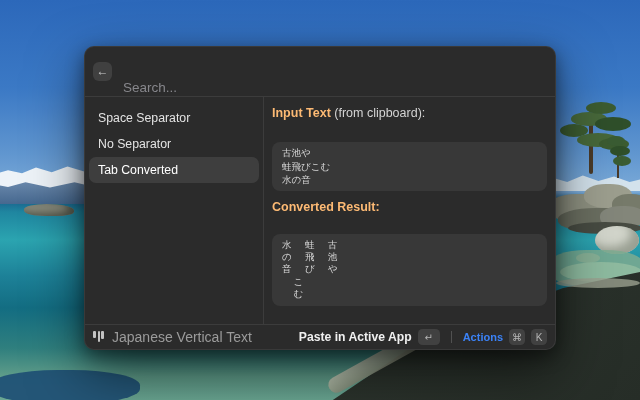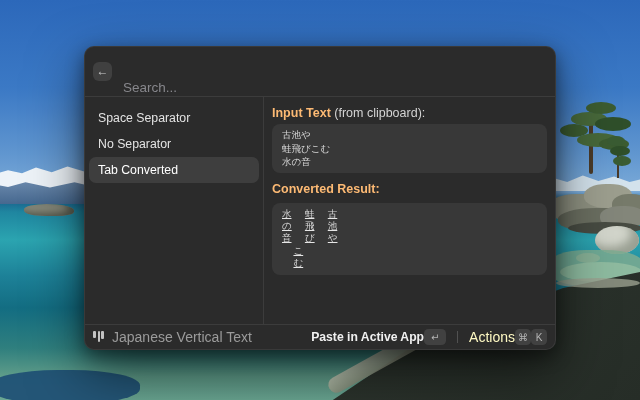--- a/index.html
+++ b/index.html
@@ -68,35 +68,35 @@
     font-size:13.5px;font-family:inherit;margin-top:32px;}
   .searchinput::placeholder{color:#87878c;}
   .body{flex:1;display:flex;min-height:0;}
   .sidebar{flex:0 0 179px;border-right:1px solid #3c3c3c;padding:8px 4px;}
   .sideitem{height:26px;display:flex;align-items:center;padding:0 9px;border-radius:7px;
     font-size:12.3px;color:#e3e3e3;cursor:pointer;}
   .sideitem.selected{background:#3e3e3e;color:#fff;}
   .detail{flex:1;padding:10px 8px;overflow:hidden;}
   .heading{font-size:12.5px;color:#d4d4d4;line-height:13px;}
   .heading b{color:#fdba74;font-weight:700;}
-  .block{margin-top:4px;background:#383838;border-radius:8px;padding:4px 10px;}
+  .block{margin-top:22px;background:#383838;border-radius:8px;padding:4px 10px;}
   .block pre{margin:0;font-family:inherit,sans-serif;font-size:9.5px;color:#d8d8d8;
     white-space:pre;tab-size:2;-moz-tab-size:2;}
   .inputpre{line-height:13.5px;}
-  .resultblock{margin-top:7px;margin-bottom:0;padding:5px 10px;text-decoration:underline;}
+  .resultblock{margin-top:20px;margin-bottom:0;padding:5px 10px;}
   .resultpre{line-height:12.4px;}
   .head2{margin-top:10px;}
   .footer{flex:0 0 25px;border-top:1px solid #3c3c3c;display:flex;align-items:center;
     padding:0 8px;gap:8px;}
   .extname{font-size:14px;color:#9b9b9b;}
   .spacer{flex:1;}
-  .action{display:flex;align-items:center;cursor:pointer;background:none;border:none;
+  .action{display:flex;align-items:center;gap:6px;cursor:pointer;background:none;border:none;
     padding:0;font-family:inherit;}
   .actlabel{font-size:12.2px;font-weight:600;color:#f0f0f0;}
-  .actlabel2{font-size:14px;color:#fef9c3;font-weight:400;}
+  .actlabel2{font-size:11px;color:#3b82f6;font-weight:700;}
   .kcap{min-width:16px;height:16px;padding:0 3px;border-radius:4.5px;background:#414141;
     color:#b5b5b5;font-size:10px;display:flex;align-items:center;justify-content:center;}
   .kcap.wide{min-width:22px;}
   .vdiv{width:1px;height:12px;background:#515151;margin:0 3px;}
   .exticon{display:flex;align-items:flex-start;gap:1.5px;height:13px;}
   .exticon i{display:block;background:#c2c2c2;border-radius:1px;}
   .exticon .b1{width:3px;height:7px;}
   .exticon .b2{width:2px;height:11px;}
   .exticon .b3{width:3px;height:8px;}
 </style>

